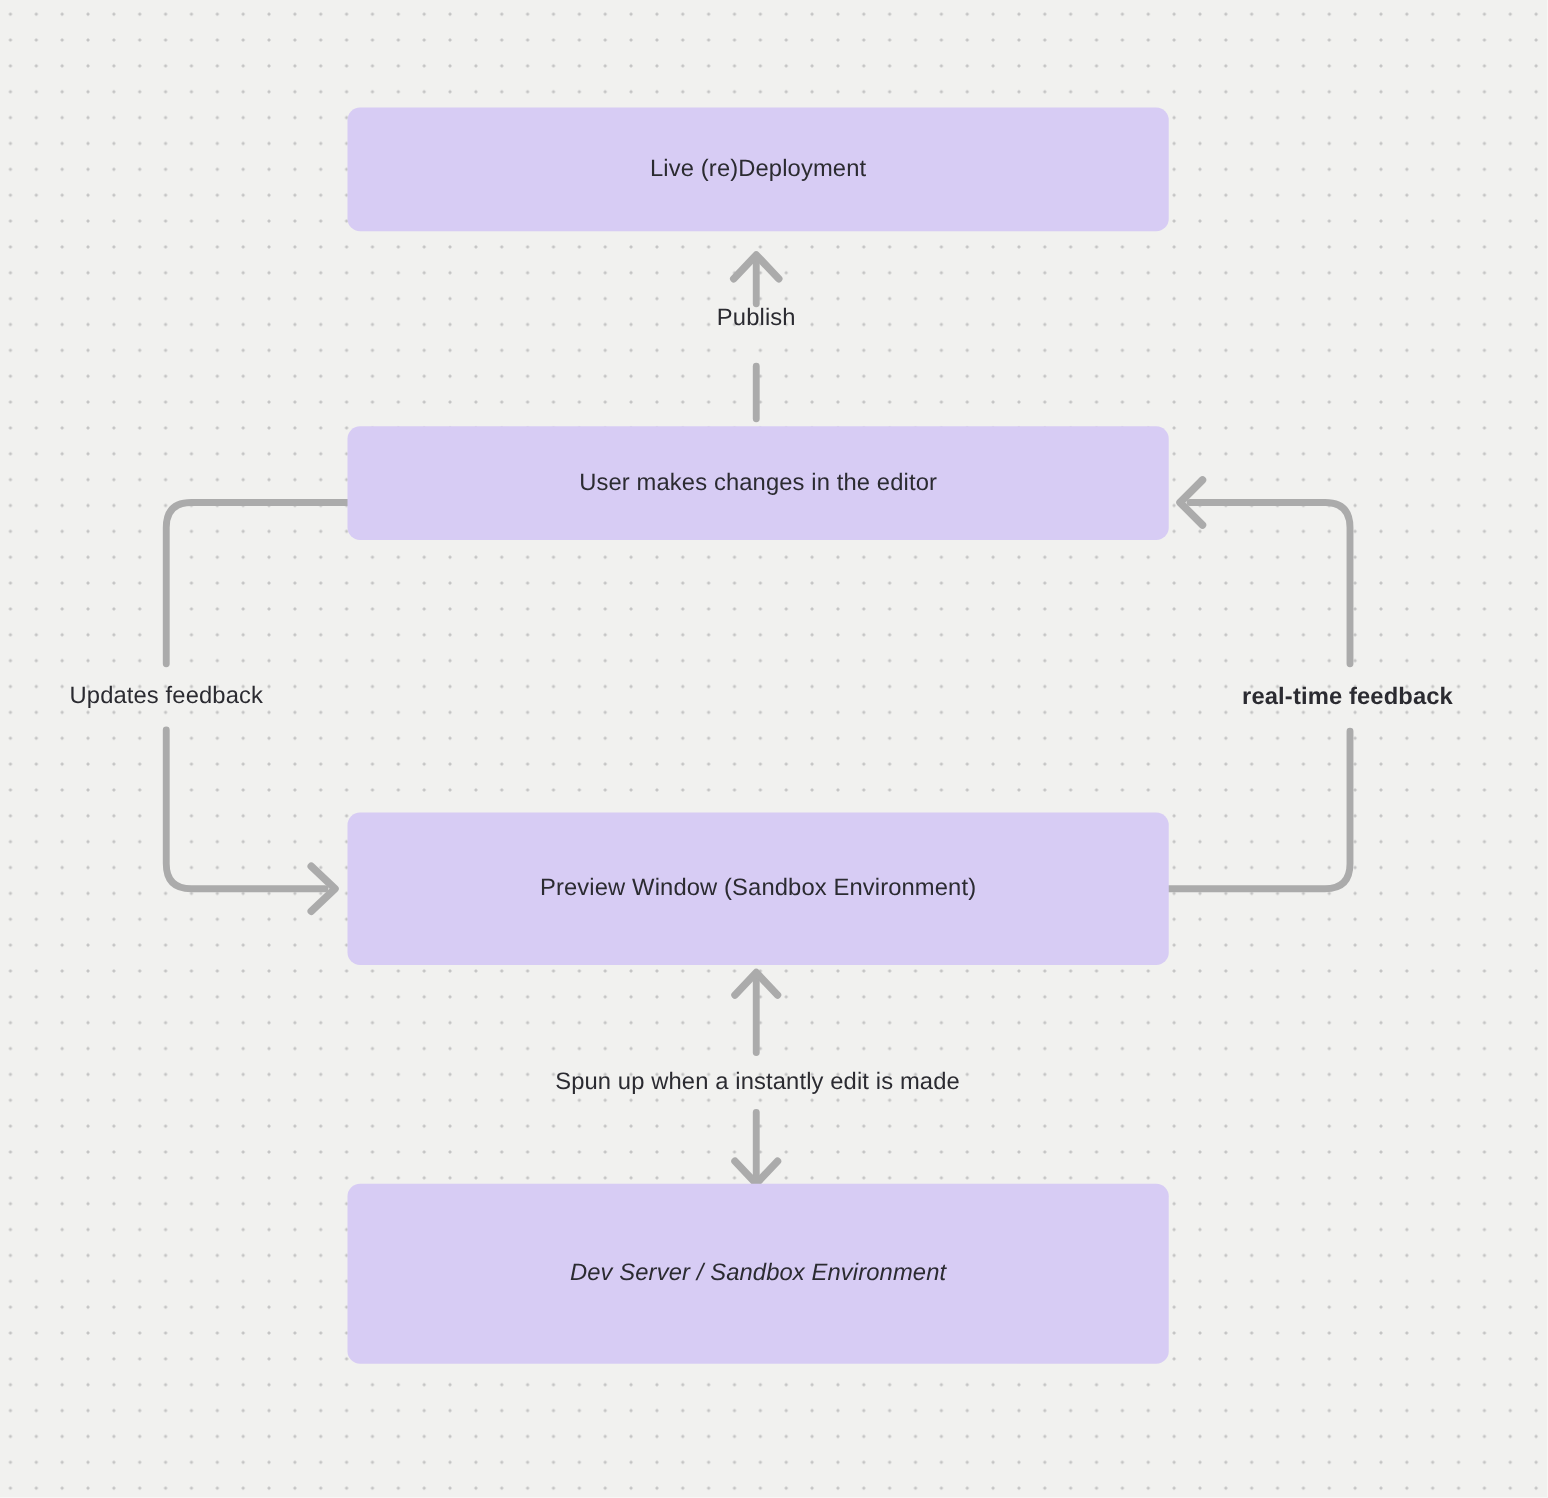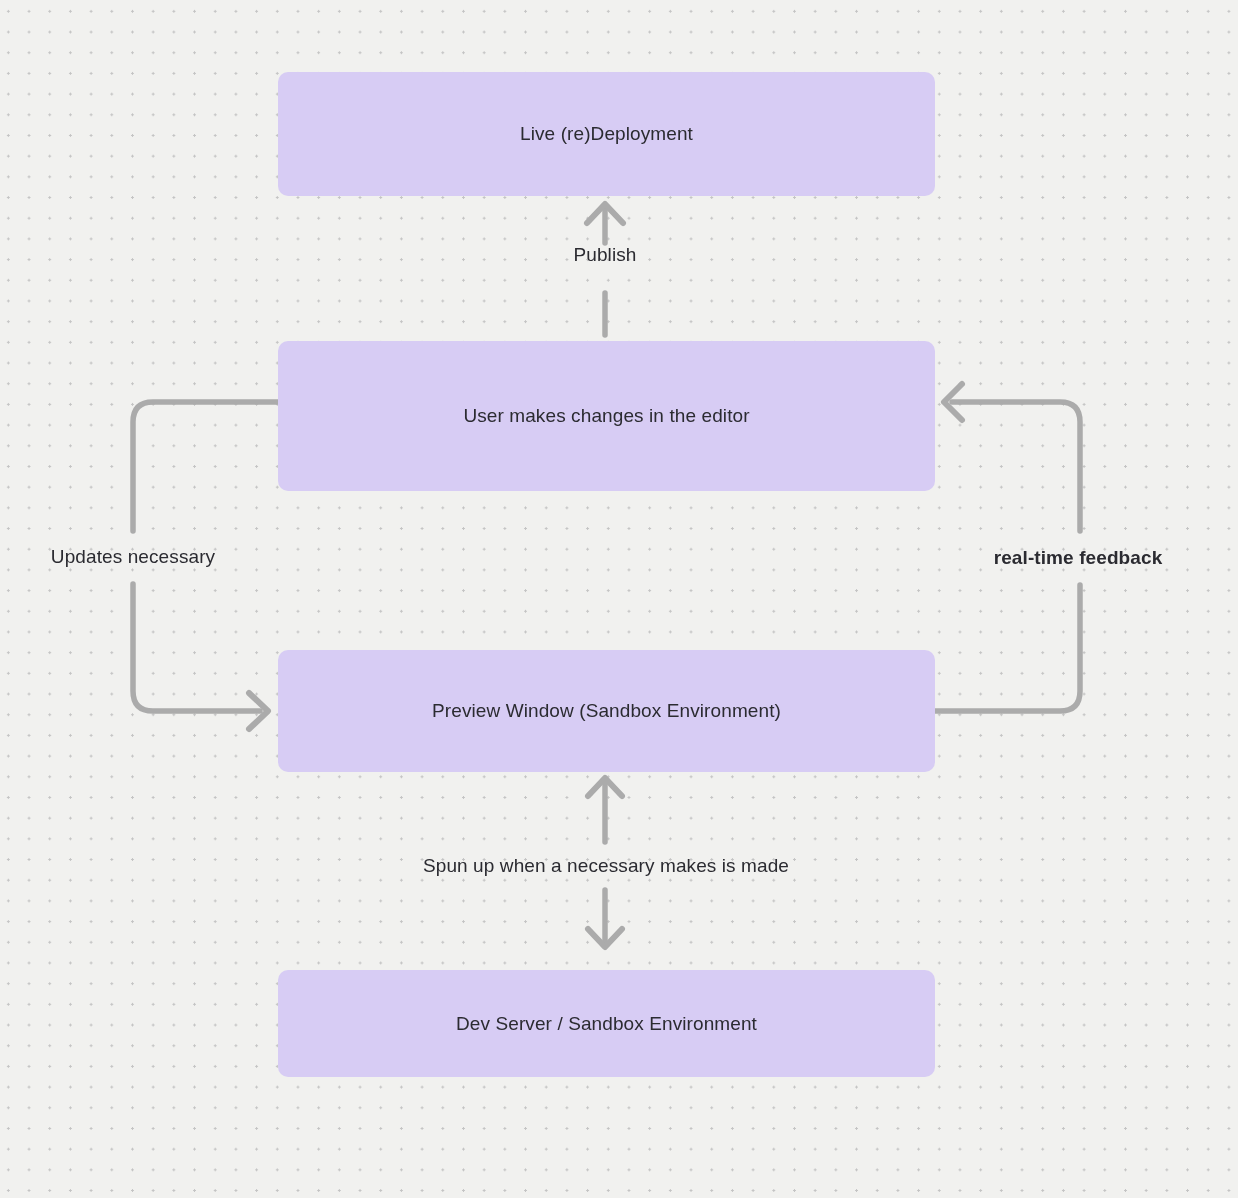--- a/index.html
+++ b/index.html
@@ -47,24 +47,24 @@
     border-radius: 10px;
     display: flex;
     align-items: center;
     justify-content: center;
     text-align: center;
     color: var(--text);
     font-size: 19px;
     letter-spacing: 0.1px;
     cursor: default;
   }
-  .node-live    { top: 72px;  height: 124px; }
-  .node-user    { top: 341px; height: 150px; }
+  .node-live    { top: 86px;  height: 99px; }
+  .node-user    { top: 341px; height: 91px; }
   .node-preview { top: 650px; height: 122px; }
-  .node-dev     { top: 970px; height: 107px; }
+  .node-dev     { top: 947px; height: 144px; font-style: italic; }
   .edge-label {
     position: absolute;
     transform: translate(-50%, -50%);
     white-space: nowrap;
     color: var(--text);
     font-size: 19px;
     letter-spacing: 0.1px;
   }
   .label-publish  { left: 605px;  top: 255px; }
   .label-updates  { left: 133px;  top: 557px; }
@@ -114,17 +114,17 @@
 
   <div class="node node-preview">
     <span>Preview Window (Sandbox Environment)</span>
   </div>
 
   <div class="node node-dev">
     <span>Dev Server / Sandbox Environment</span>
   </div>
 
   <div class="edge-label label-publish">Publish</div>
-  <div class="edge-label label-updates">Updates necessary</div>
+  <div class="edge-label label-updates">Updates feedback</div>
   <div class="edge-label label-feedback">real-time feedback</div>
-  <div class="edge-label label-spun">Spun up when a necessary makes is made</div>
+  <div class="edge-label label-spun">Spun up when a instantly edit is made</div>
 
 </div>
 
 </body></html>

